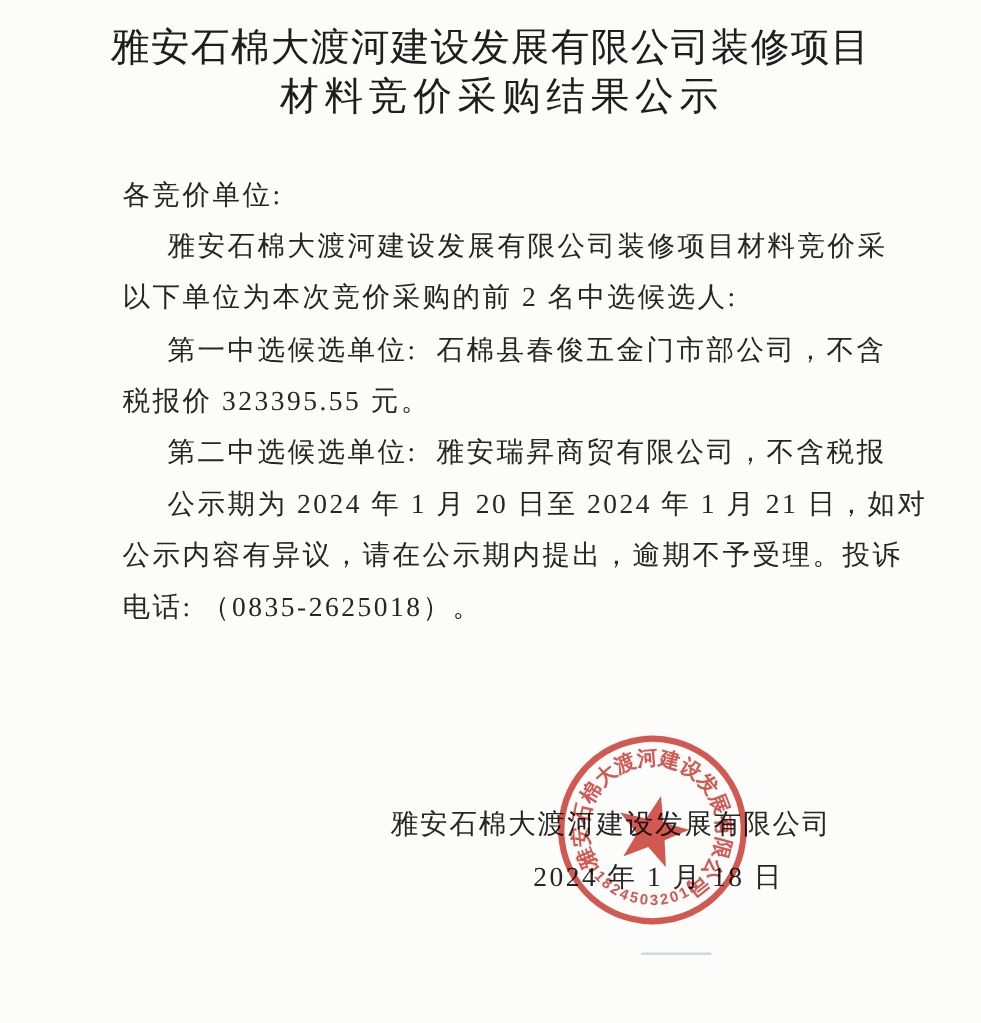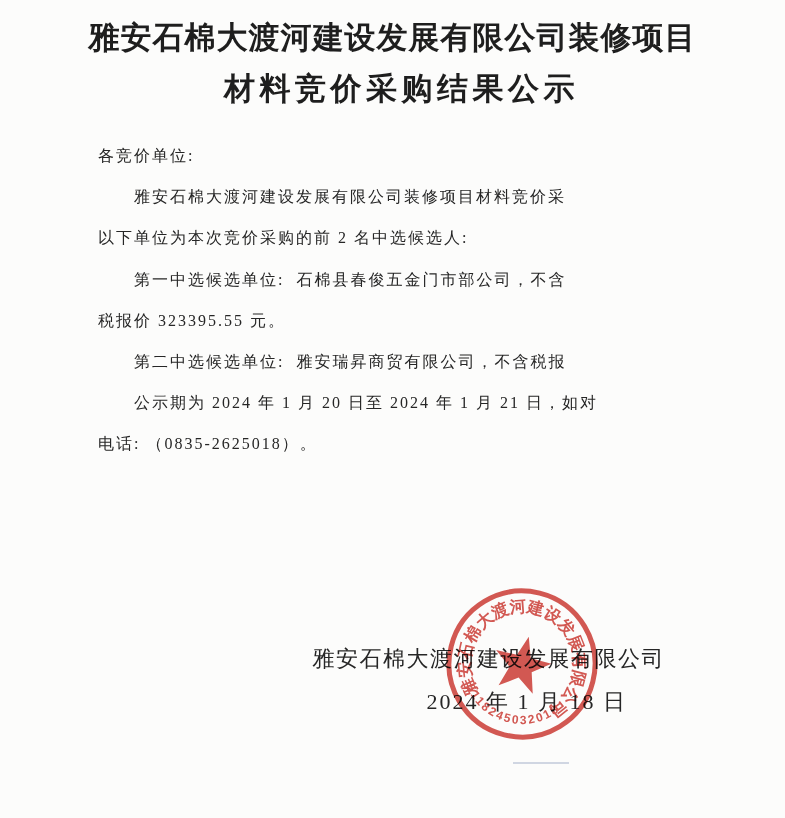--- a/index.html
+++ b/index.html
@@ -13,34 +13,34 @@
     font-family: "Liberation Serif", serif;
     color: #262626;
   }
   .title {
     position: absolute;
     top: 18px;
     left: 0;
     right: 0;
     text-align: center;
     font-family: "Liberation Sans", sans-serif;
-    font-weight: 700;
+    font-weight: 400;
     font-size: 31px;
     line-height: 39px;
     color: #1e1e1e;
     letter-spacing: 1px;
   }
   .title .title-line { display: block; }
-  .title .title-line.spaced { letter-spacing: 4.5px; text-indent: 18px; margin-top: 12px; }
+  .title .title-line.spaced { letter-spacing: 4.5px; text-indent: 18px; }
   .doc-body {
     position: absolute;
     top: 135px;
     left: 98px;
     right: 88px;
-    font-size: 16px;
+    font-size: 22px;
     line-height: 41.2px;
     letter-spacing: 2px;
   }
   .line { white-space: pre; height: 41.2px; }
   .line.indent { padding-left: 36px; }
   .sig-company {
     position: absolute;
     top: 644px;
     right: 120px;
     font-size: 22px;
@@ -88,20 +88,21 @@
   </h1>
 
   <div class="doc-body">
     <div class="line">各竞价单位:</div>
     <div class="line indent">雅安石棉大渡河建设发展有限公司装修项目材料竞价采</div>
     <div class="line">以下单位为本次竞价采购的前 2 名中选候选人:</div>
     <div class="line indent">第一中选候选单位:  石棉县春俊五金门市部公司，不含</div>
     <div class="line">税报价 323395.55 元。</div>
     <div class="line indent">第二中选候选单位:  雅安瑞昇商贸有限公司，不含税报</div>
     <div class="line indent">公示期为 2024 年 1 月 20 日至 2024 年 1 月 21 日，如对</div>
+    <div class="line">公示内容有异议，请在公示期内提出，逾期不予受理。投诉</div>
     <div class="line">电话: （0835-2625018）。</div>
   </div>
 
   <div class="sig-company">雅安石棉大渡河建设发展有限公司</div>
   <div class="sig-date">2024 年 1 月 18 日</div>
 
   <div class="seal">
     <svg viewBox="0 0 160 160">
       <g transform="rotate(14 80 80)">
         <circle cx="80" cy="80" r="73" fill="none" stroke-width="5" stroke="#cf423b"></circle>

